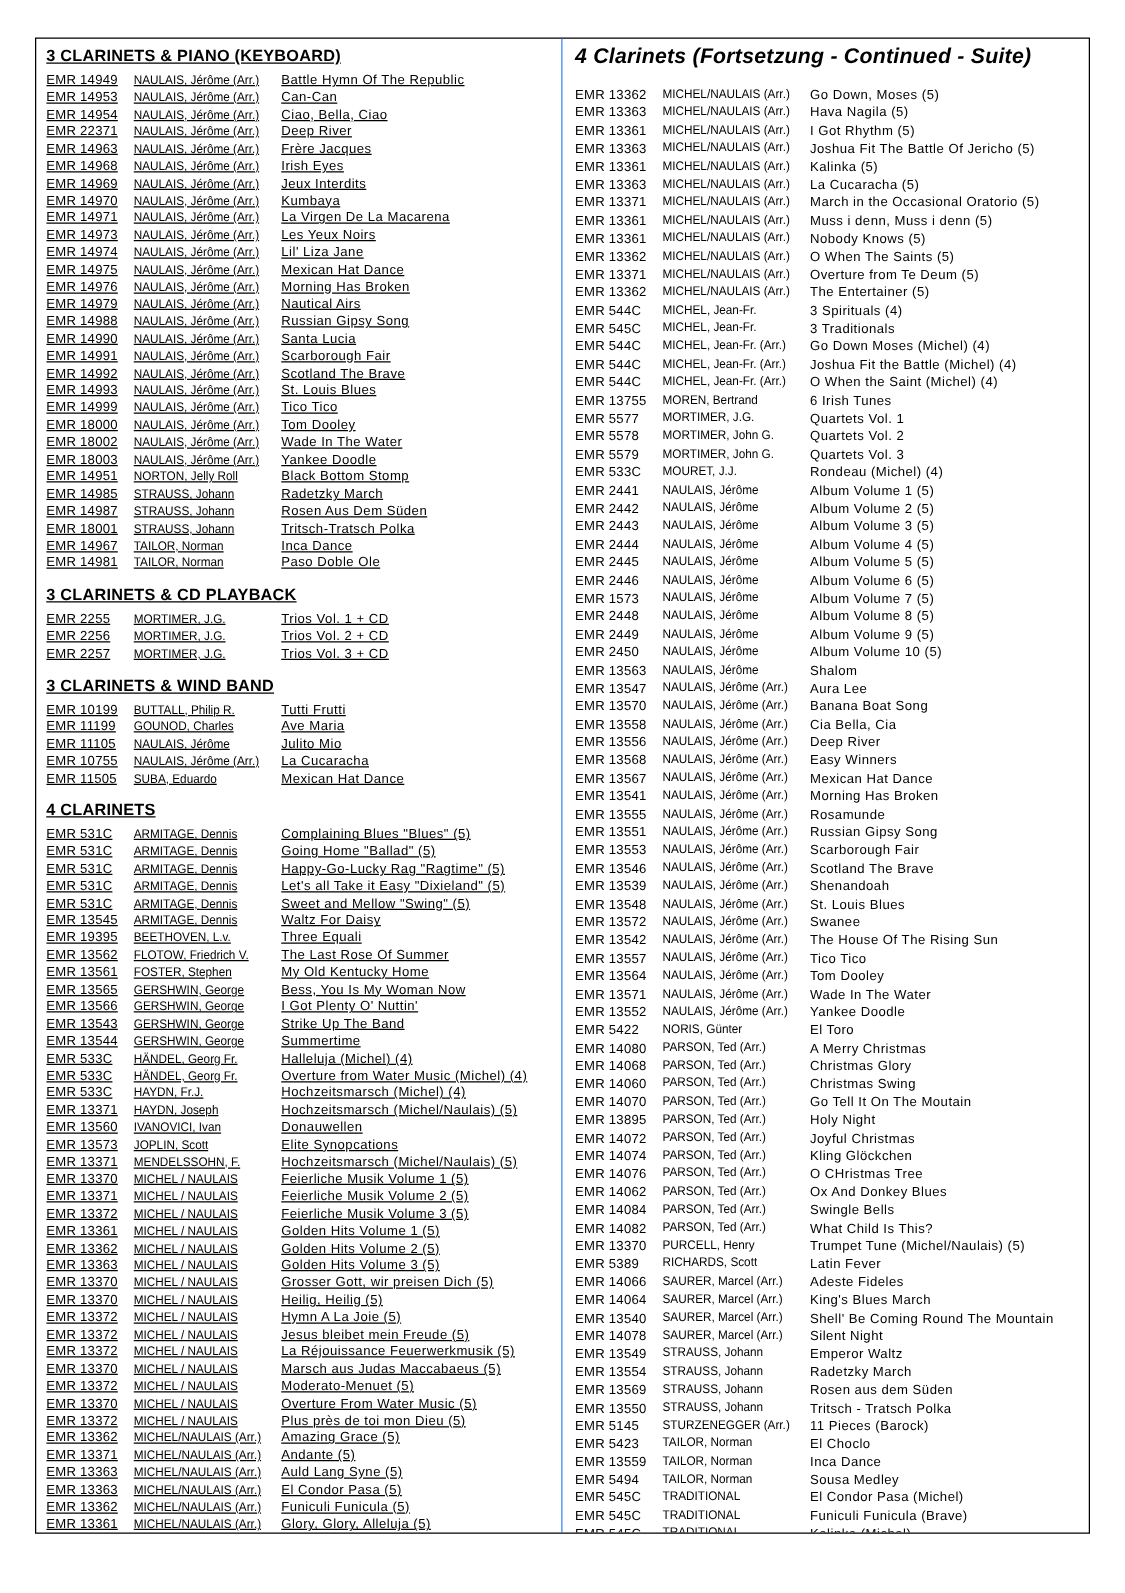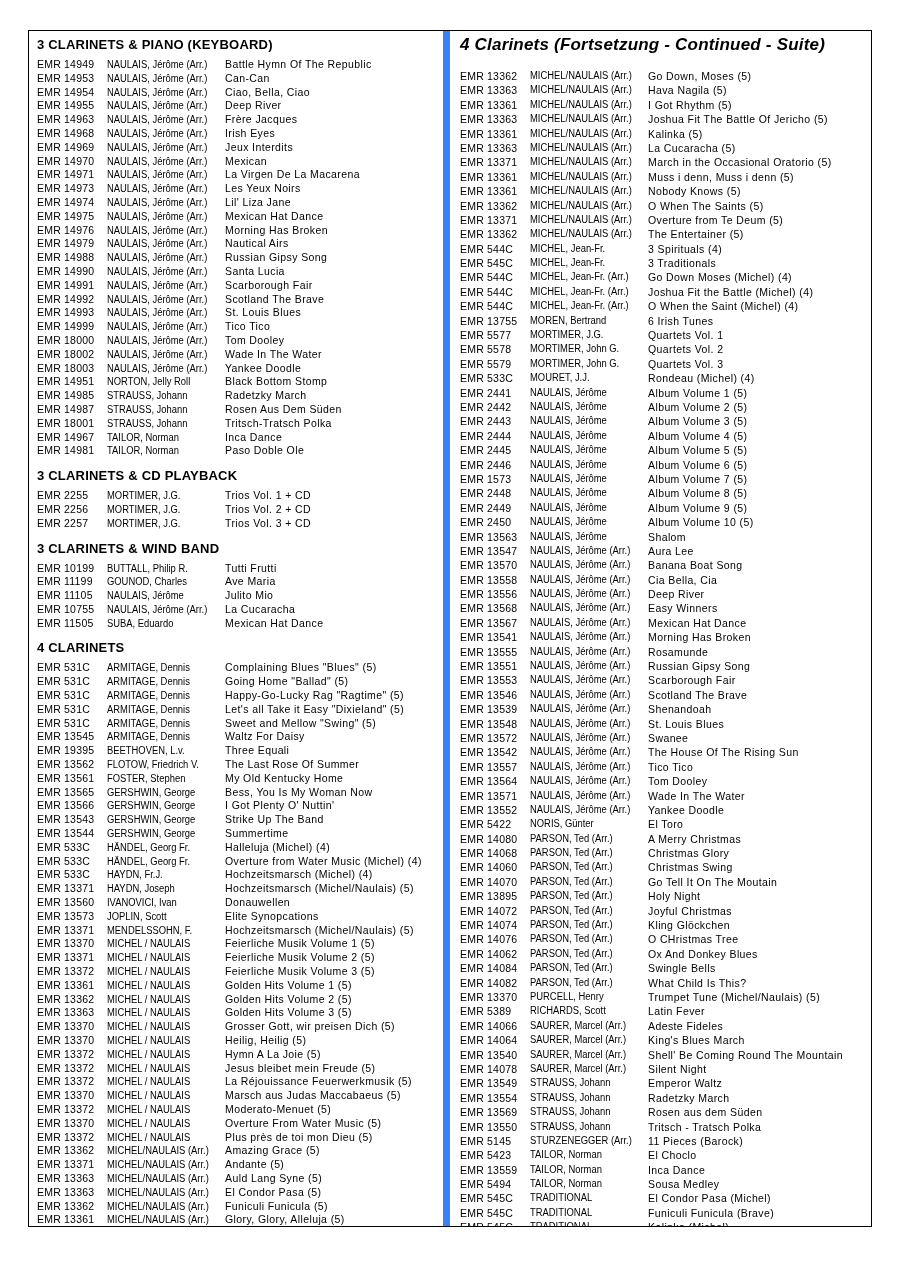--- a/index.html
+++ b/index.html
@@ -27,21 +27,22 @@
     display: flex;
     background: #ffffff;
   }
   .col {
     box-sizing: border-box;
     padding: 6px 4px 0 8px;
     overflow: hidden;
   }
   .col-left {
     width: 421px;
-    border-right: 7px solid #3b82f6;
+    border-right: 1px solid #3b82f6;
+    text-decoration: underline;
   }
   .col-right {
     flex: 1;
     padding-left: 10px;
   }
   .section-heading {
     font-weight: bold;
     font-size: 13px;
     line-height: 16px;
     margin: 10px 0 5px 0;
@@ -96,21 +97,21 @@
           <span class="code">EMR 14953</span>
           <span class="composer">NAULAIS, Jérôme (Arr.)</span>
           <span class="title">Can-Can</span>
         </div>
         <div class="row">
           <span class="code">EMR 14954</span>
           <span class="composer">NAULAIS, Jérôme (Arr.)</span>
           <span class="title">Ciao, Bella, Ciao</span>
         </div>
         <div class="row">
-          <span class="code">EMR 14955</span>
+          <span class="code">EMR 22371</span>
           <span class="composer">NAULAIS, Jérôme (Arr.)</span>
           <span class="title">Deep River</span>
         </div>
         <div class="row">
           <span class="code">EMR 14963</span>
           <span class="composer">NAULAIS, Jérôme (Arr.)</span>
           <span class="title">Frère Jacques</span>
         </div>
         <div class="row">
           <span class="code">EMR 14968</span>
@@ -118,21 +119,21 @@
           <span class="title">Irish Eyes</span>
         </div>
         <div class="row">
           <span class="code">EMR 14969</span>
           <span class="composer">NAULAIS, Jérôme (Arr.)</span>
           <span class="title">Jeux Interdits</span>
         </div>
         <div class="row">
           <span class="code">EMR 14970</span>
           <span class="composer">NAULAIS, Jérôme (Arr.)</span>
-          <span class="title">Mexican</span>
+          <span class="title">Kumbaya</span>
         </div>
         <div class="row">
           <span class="code">EMR 14971</span>
           <span class="composer">NAULAIS, Jérôme (Arr.)</span>
           <span class="title">La Virgen De La Macarena</span>
         </div>
         <div class="row">
           <span class="code">EMR 14973</span>
           <span class="composer">NAULAIS, Jérôme (Arr.)</span>
           <span class="title">Les Yeux Noirs</span>

